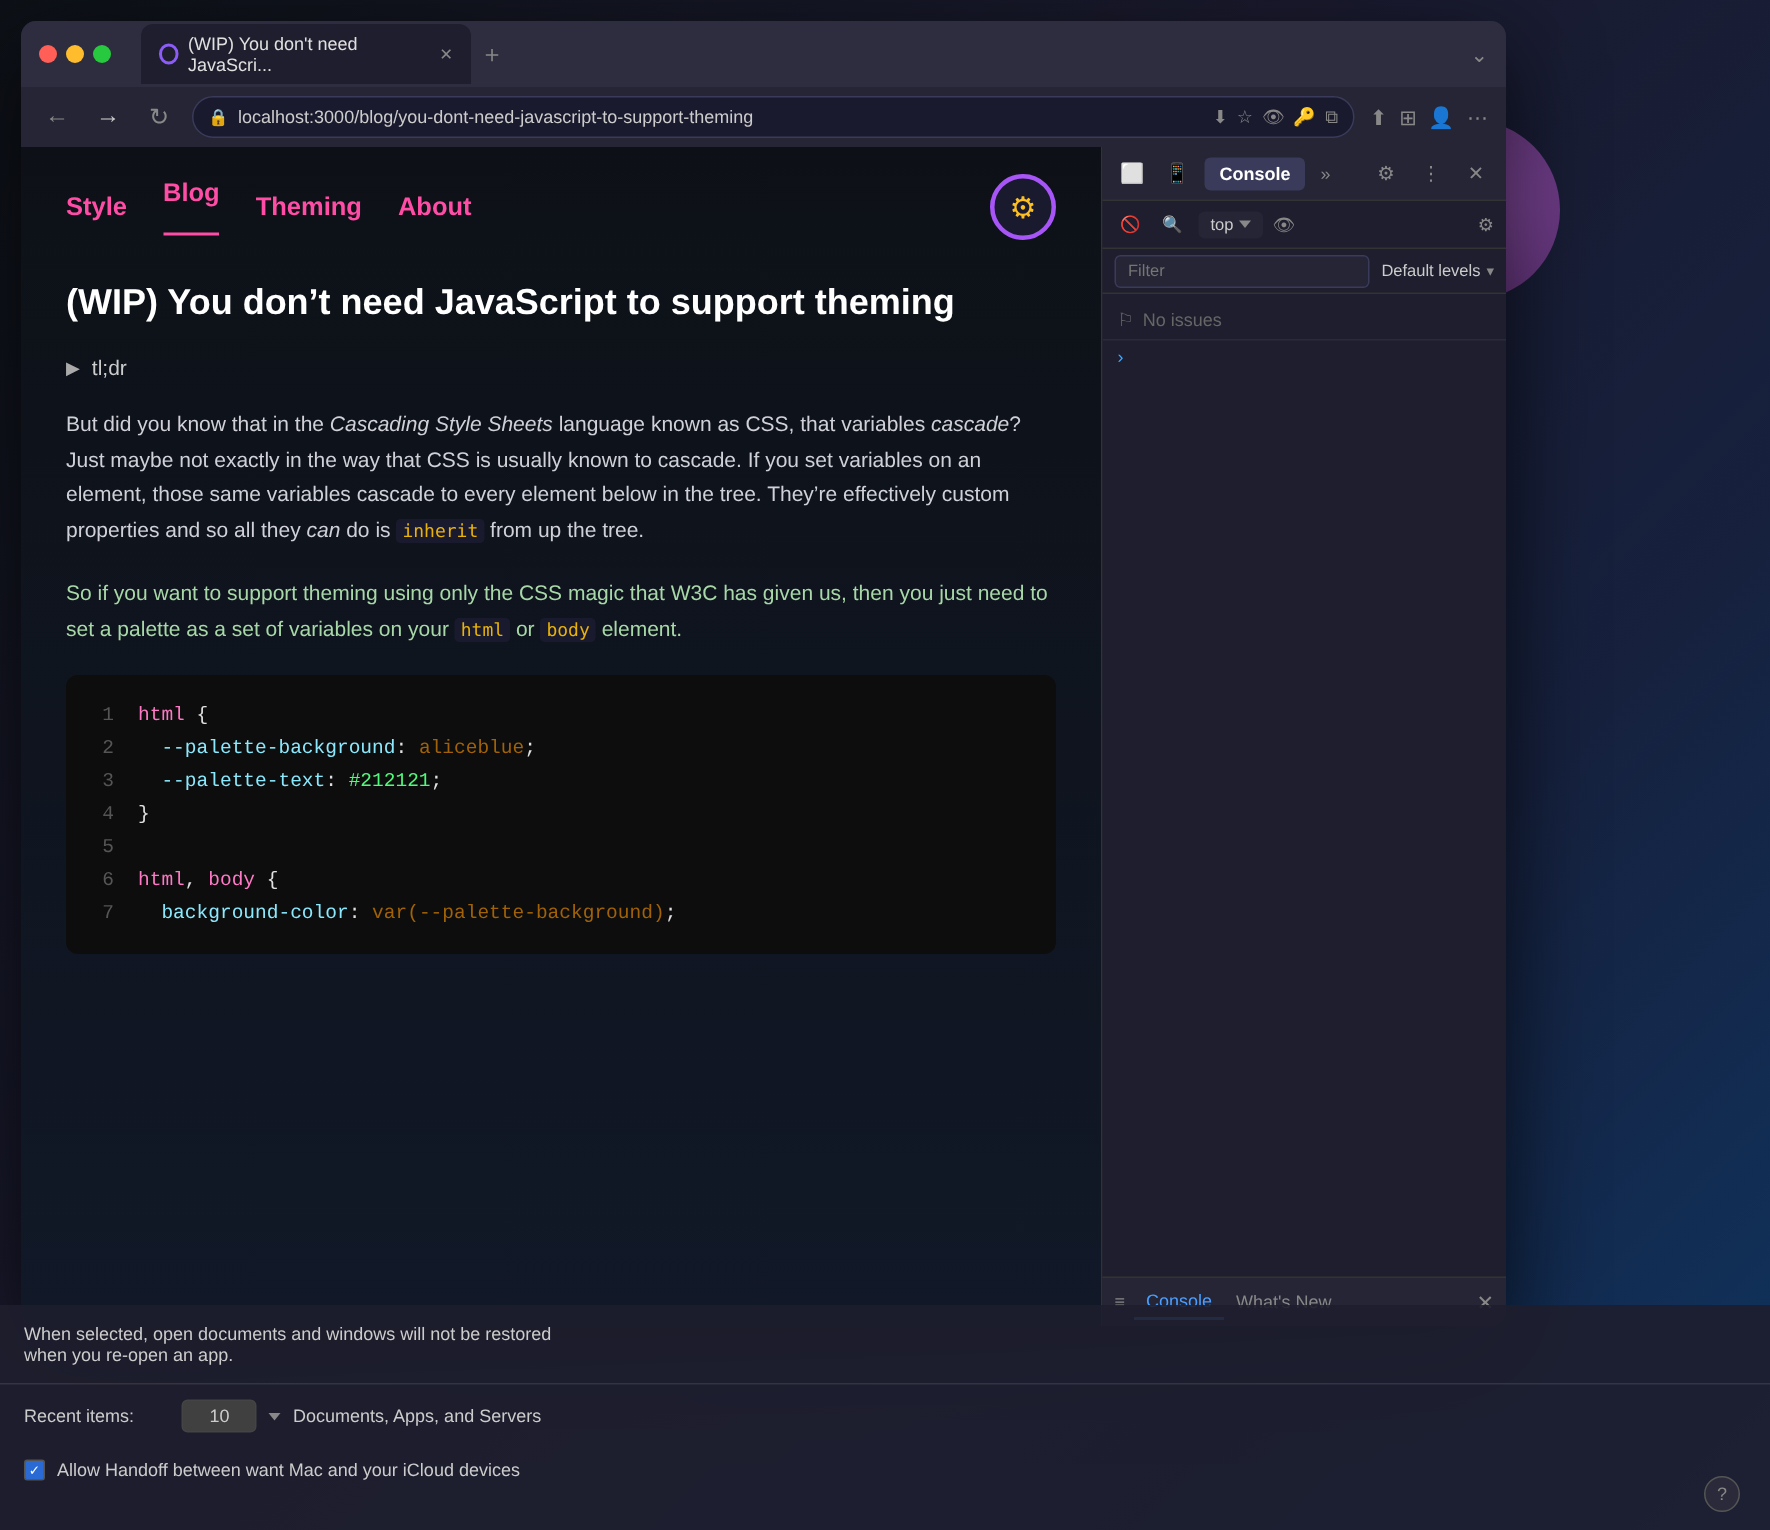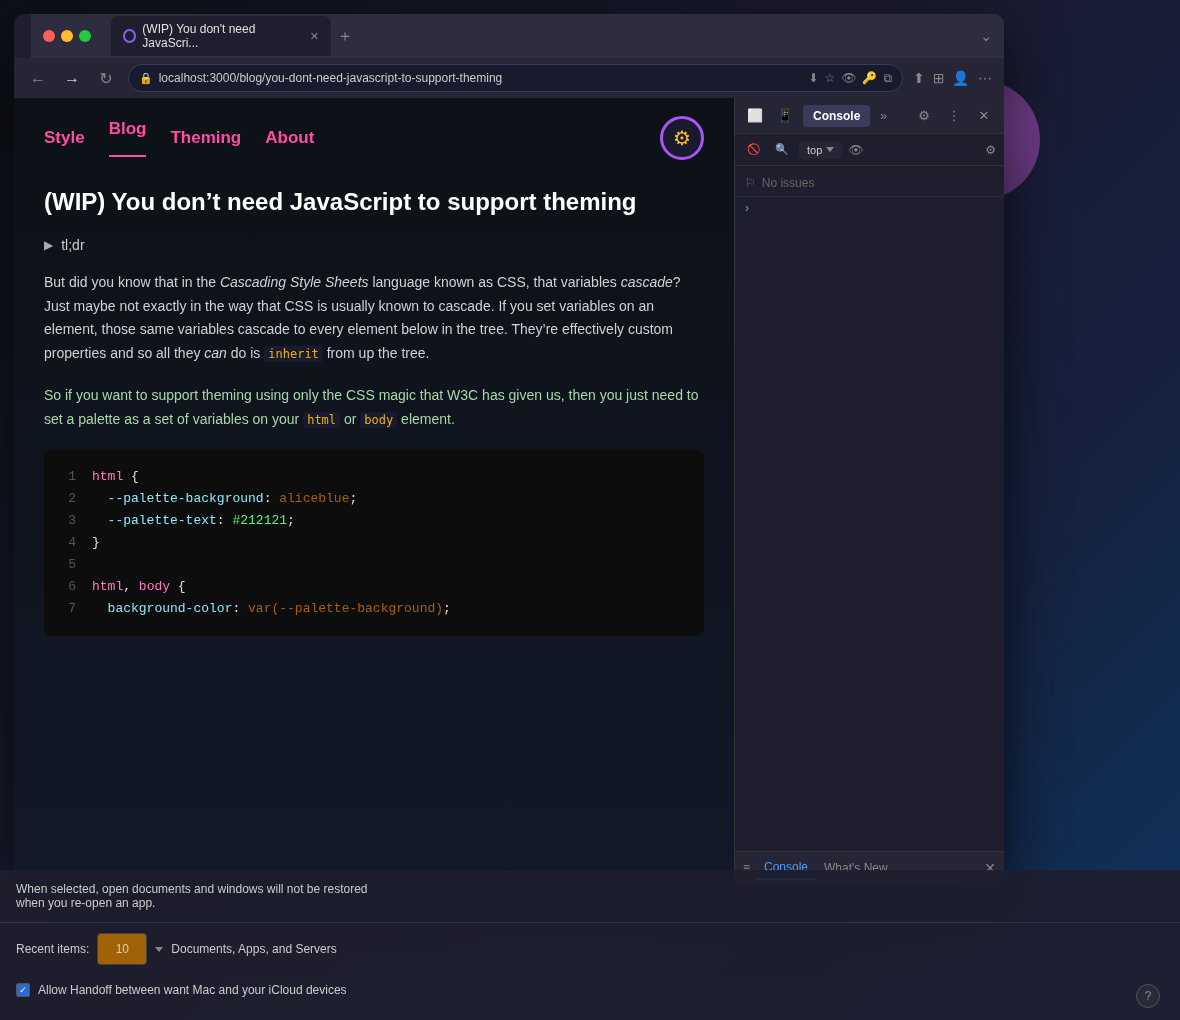--- a/index.html
+++ b/index.html
@@ -48,21 +48,20 @@
 
     
     .browser-titlebar {
       height: 44px;
       background: #2d2d3f;
       display: flex;
       align-items: center;
       padding: 0 12px;
       gap: 8px;
       flex-shrink: 0;
-      margin-left: 17px;
     }
     .traffic-lights {
       display: flex;
       gap: 6px;
       align-items: center;
     }
     .tl { width: 12px; height: 12px; border-radius: 50%; }
     .tl-red { background: #ff5f56; }
     .tl-yellow { background: #ffbd2e; }
     .tl-green { background: #27c93f; }
@@ -408,27 +407,28 @@
     .system-row3 {
       display: flex;
       align-items: center;
       padding: 8px 16px;
       gap: 8px;
       font-size: 12px;
       color: #ccc;
     }
     .system-input {
       width: 50px;
-      height: 32px;
-      background: #a16207;
+      height: 22px;
+      background: #404040;
       border: 1px solid #444;
       border-radius: 4px;
       color: #ccc;
       font-size: 12px;
       text-align: center;
+      margin-left: 24px;
     }
     .help-circle {
       position: absolute;
       bottom: 12px;
       right: 20px;
       width: 24px;
       height: 24px;
       border-radius: 50%;
       background: #2a2a3a;
       border: 1px solid #555;
@@ -592,20 +592,27 @@
         <div class="dt-sub-icon">🚫</div>
         <div class="dt-sub-icon">🔍</div>
         <div class="dt-top-btn">
           <span>top</span>
           <span class="arrow-down"></span>
         </div>
         <div class="dt-eye">👁</div>
         <span class="dt-gear2">⚙</span>
       </div>
 
+      <div class="devtools-filter">
+        <input class="filter-input" type="text" placeholder="Filter" style="">
+        <div class="default-levels-btn">
+          <span>Default levels</span>
+          <span class="dl-chevron">▾</span>
+        </div>
+      </div>
 
       <div class="devtools-console">
         <div class="console-no-issues">
           <span>⚐</span>
           <span>No issues</span>
         </div>
         <div class="console-arrow-row">
           <span>›</span>
         </div>
       </div>

